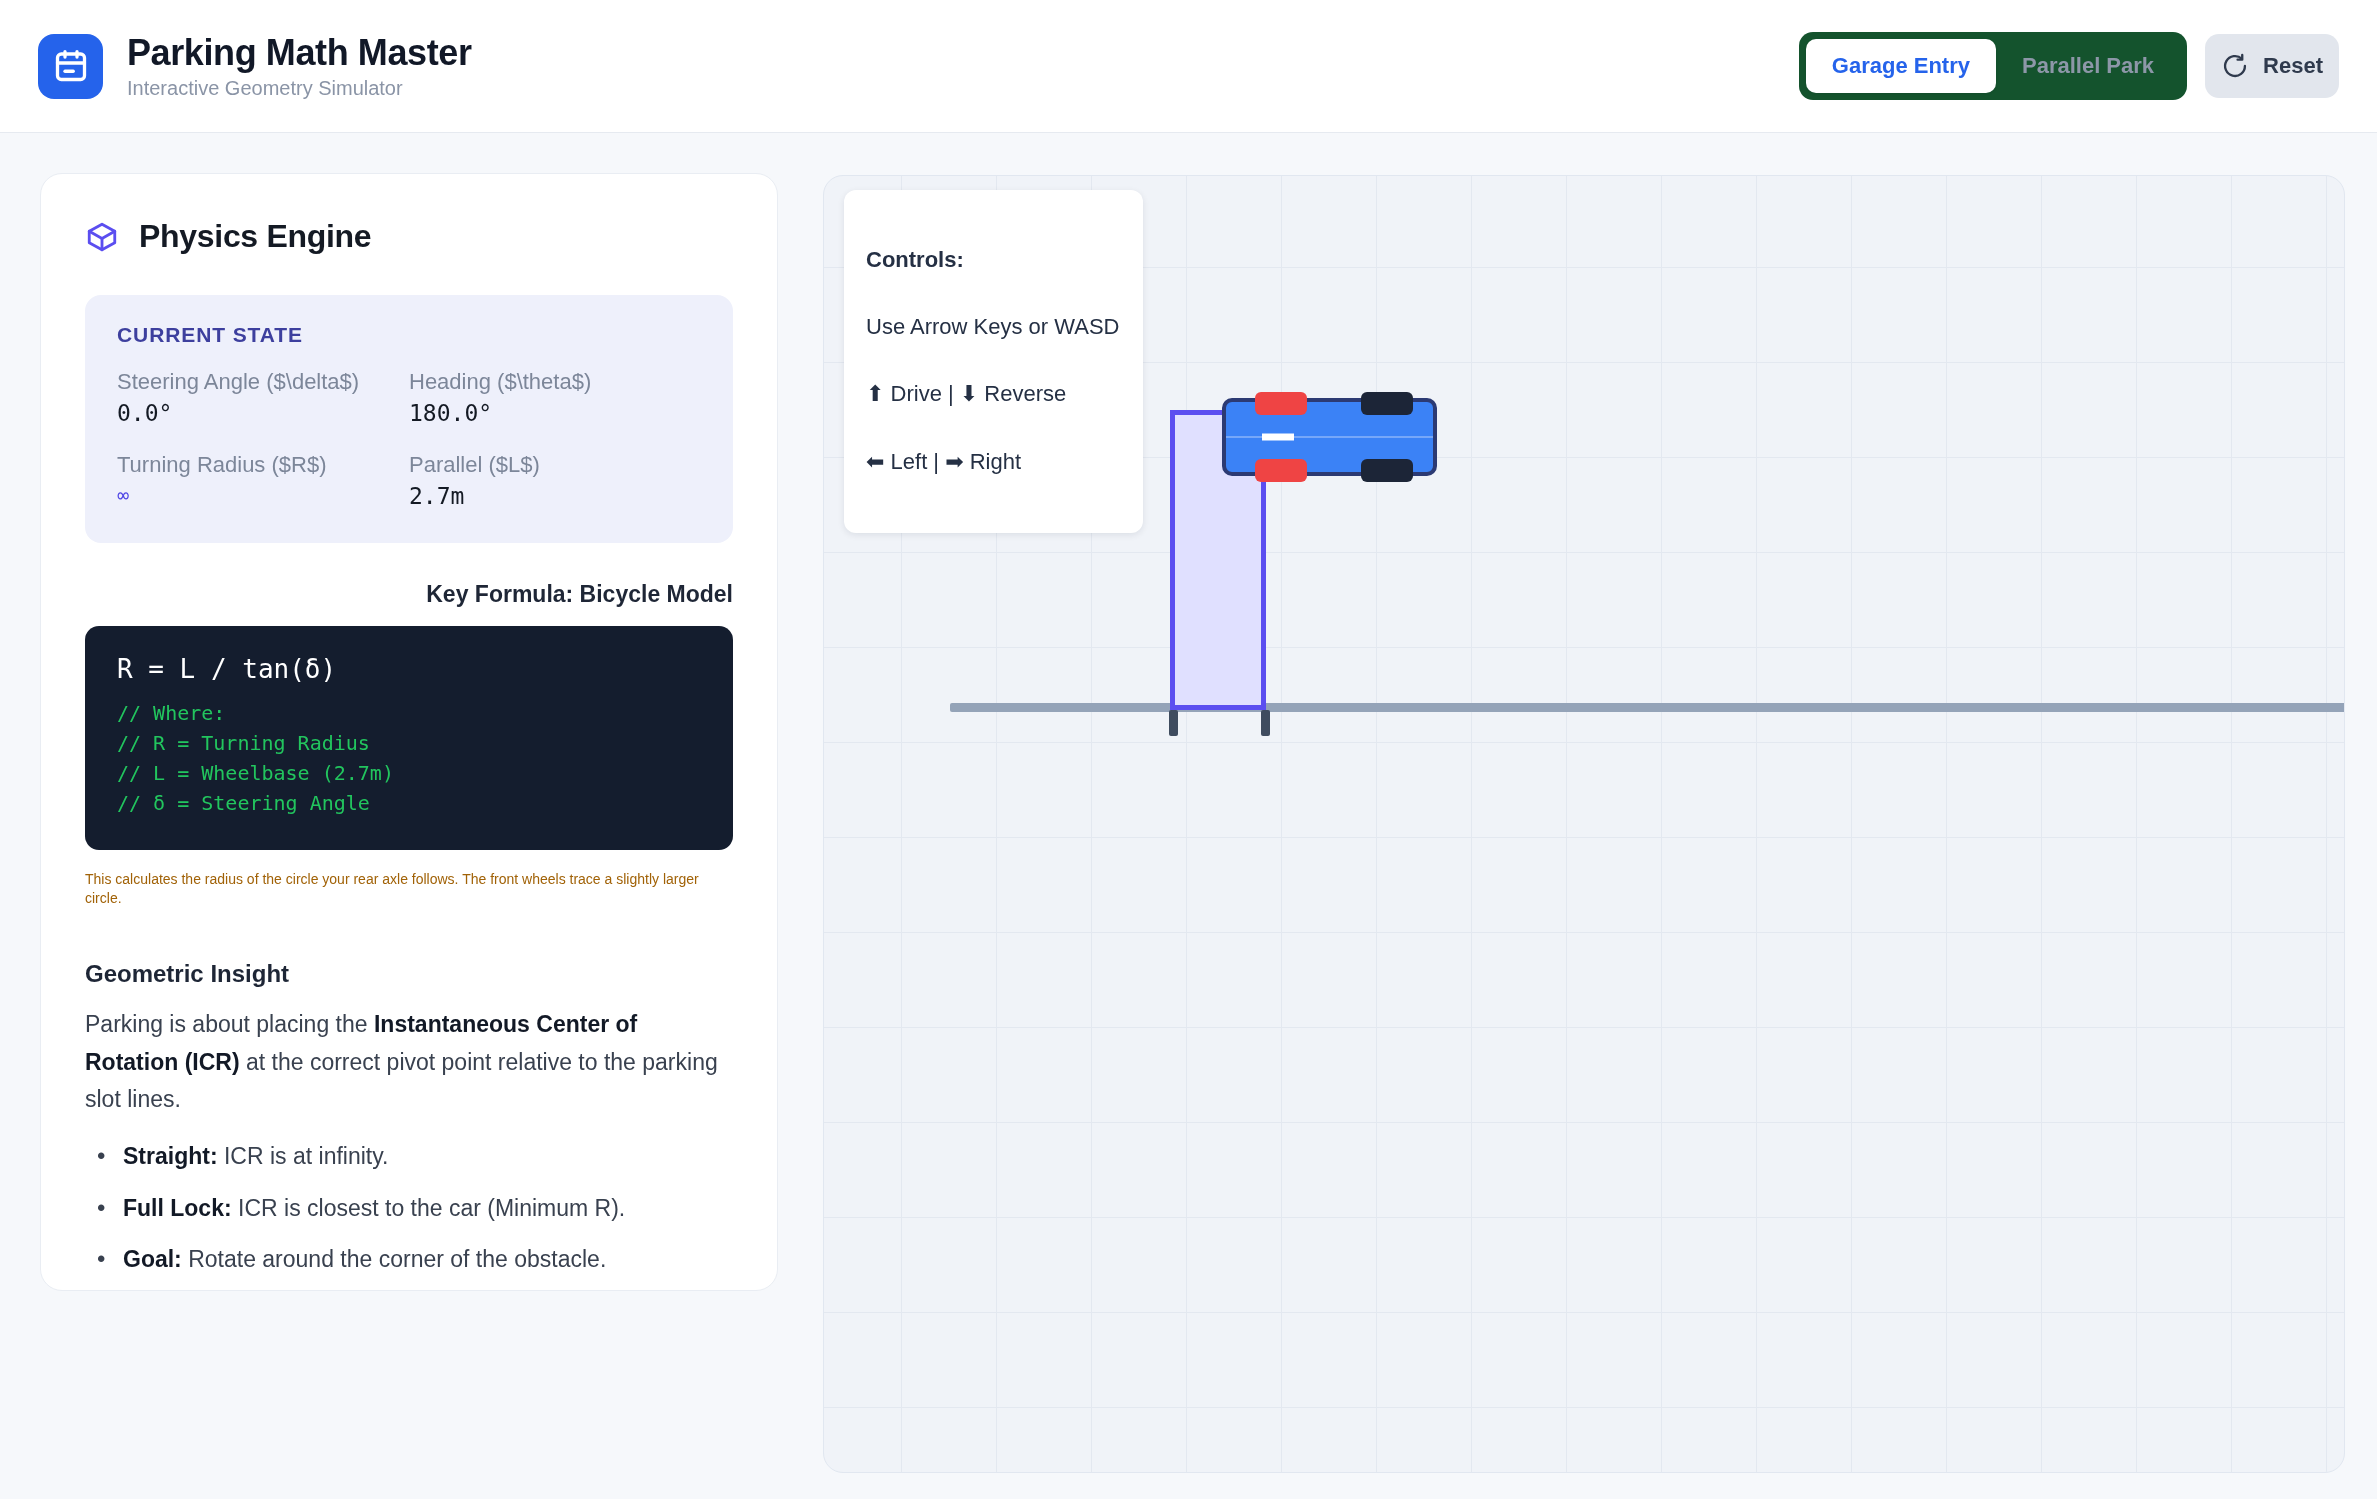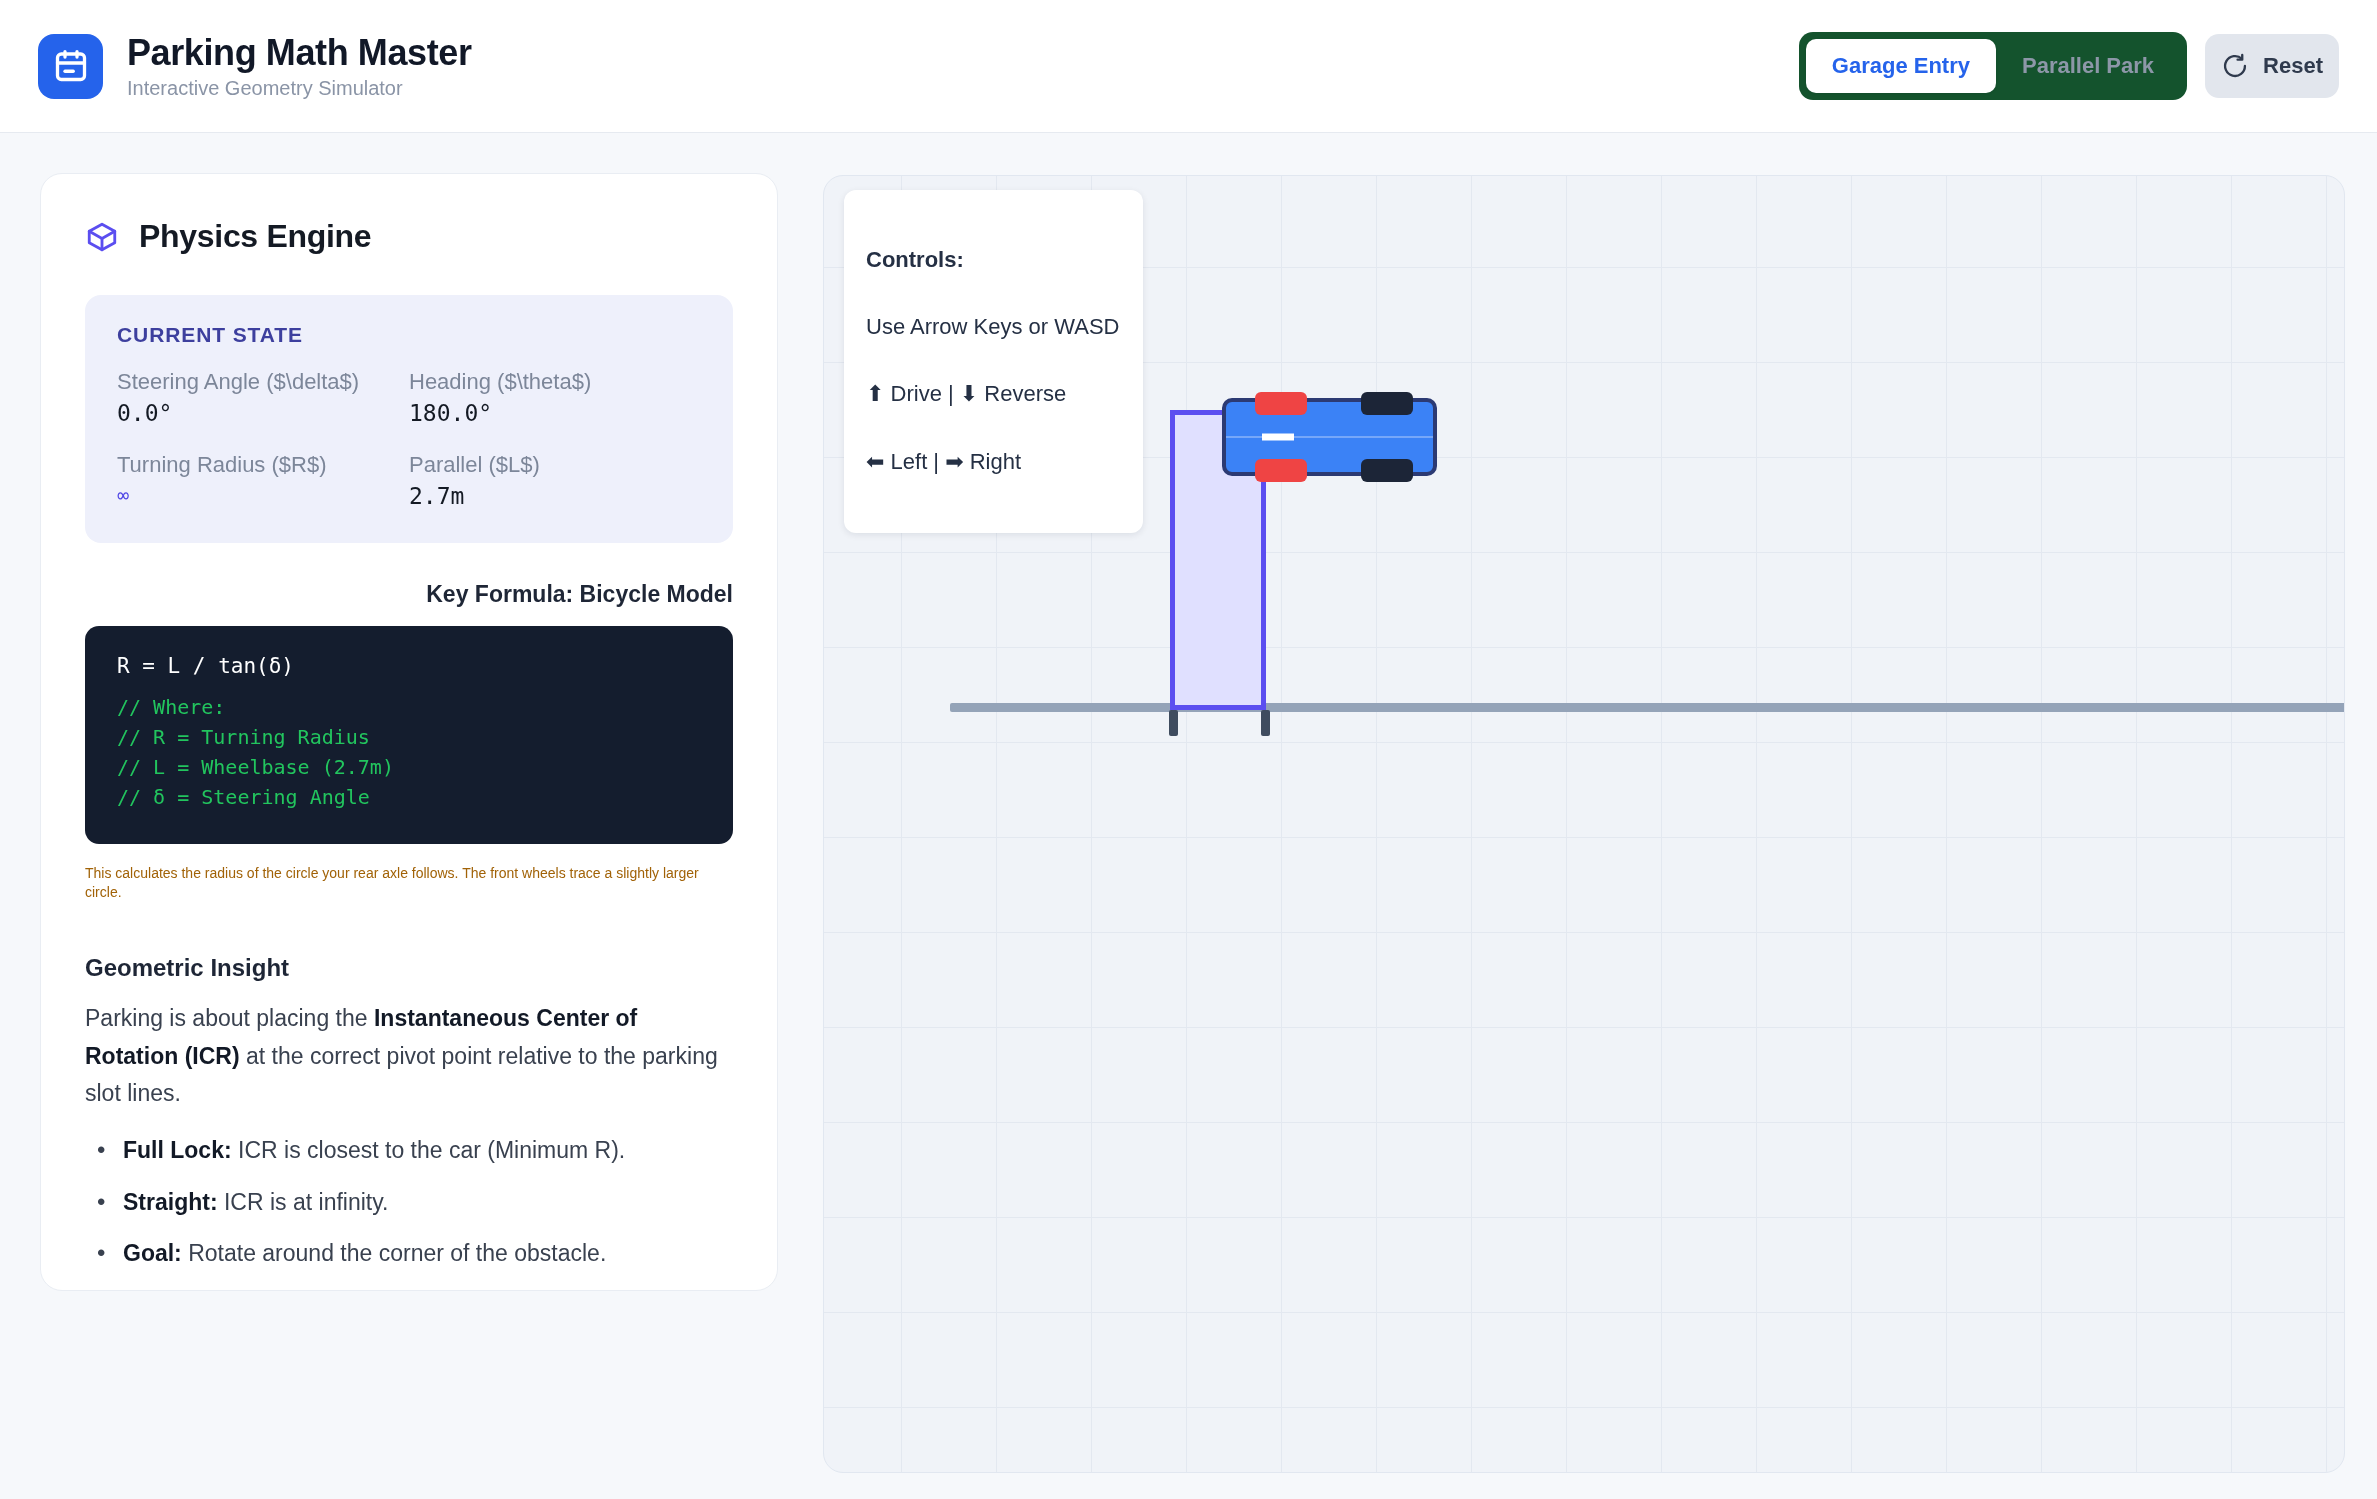--- a/index.html
+++ b/index.html
@@ -95,21 +95,21 @@
   .state-value.accent { color: #4f46e5; font-size: 20px; }
 
   .sec-title { font-size: 23px; font-weight: bold; color: #1e2636; margin-top: 38px; text-align: right; }
 
   .code-box {
     margin-top: 18px;
     background: #141d2e; border-radius: 14px;
     padding: 28px 32px 32px 32px;
     font-family: "DejaVu Sans Mono", monospace;
   }
-  .code-main { font-size: 21px; color: #ffffff; }
+  .code-main { font-size: 26px; color: #ffffff; }
   .code-cmt { font-size: 20px; color: #22c55e; line-height: 1.5; margin-top: 14px; white-space: pre; }
 
   .note { margin-top: 20px; font-size: 14px; color: #a16207; line-height: 1.38; }
 
   .insight-title { font-size: 24px; font-weight: bold; color: #1e2636; margin-top: 52px; }
   .insight-body { margin-top: 18px; font-size: 23px; color: #39414f; line-height: 1.62; }
   .insight-body b { color: #121926; }
   .bullets { margin-top: 22px; list-style: none; }
   .bullets li {
     font-size: 23px; color: #39414f; line-height: 1.45;
@@ -276,22 +276,22 @@
     </div>
 
     <div class="note">This calculates the radius of the circle your rear axle follows. The front wheels trace a slightly larger circle.</div>
 
     <div class="insight-title">Geometric Insight</div>
     <div class="insight-body">
       <span>Parking is about placing the </span><b>Instantaneous Center of Rotation (ICR)</b><span> at the correct pivot point relative to the parking slot lines.</span>
     </div>
 
     <ul class="bullets">
+      <li><b>Straight:</b><span> ICR is at infinity.</span></li>
       <li><b>Full Lock:</b><span> ICR is closest to the car (Minimum R).</span></li>
-      <li><b>Straight:</b><span> ICR is at infinity.</span></li>
       <li><b>Goal:</b><span> Rotate around the corner of the obstacle.</span></li>
     </ul>
   </div>
 
   <div class="canvas">
     <div class="grid"></div>
 
     <div class="controls-box">
       <div class="controls-title">Controls:</div>
       <div class="controls-line">Use Arrow Keys or WASD</div>

